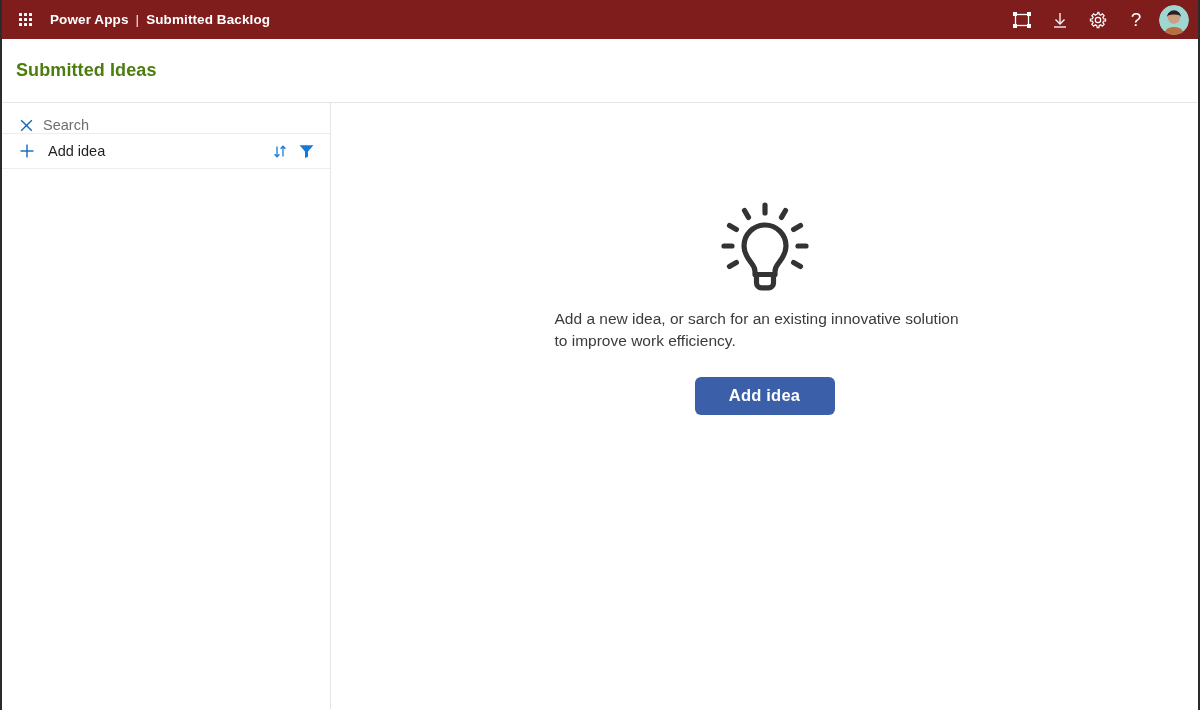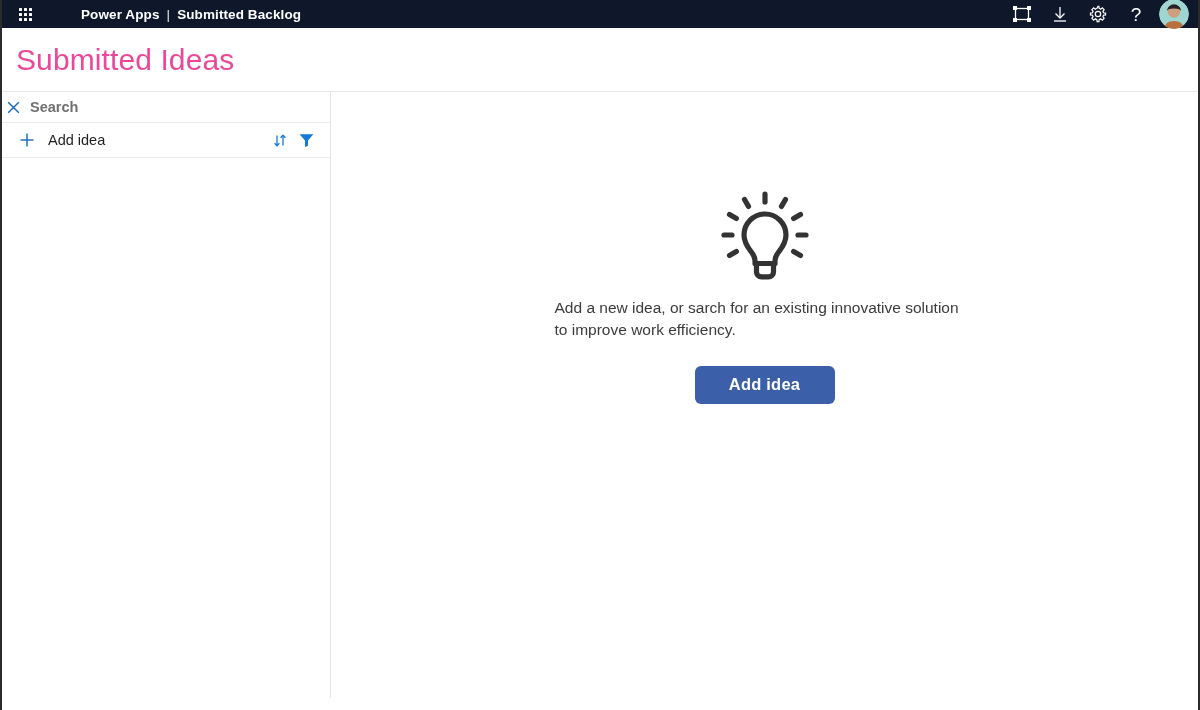--- a/index.html
+++ b/index.html
@@ -19,27 +19,26 @@
     height: 710px;
     box-sizing: border-box;
     border-left: 2px solid #2b2b2b;
     border-right: 2px solid #2b2b2b;
     background: #ffffff;
     overflow: hidden;
   }
 
   
   .topbar {
-    height: 28px;
-    background: #0f172a;
+    height: 39px;
+    background: #7f1d1d;
     display: flex;
     align-items: center;
     padding: 0 6px 0 8px;
     box-sizing: border-box;
-    gap: 31px;
   }
   .waffle {
     width: 30px;
     height: 30px;
     display: flex;
     align-items: center;
     justify-content: center;
     cursor: pointer;
   }
   .waffle-grid {
@@ -107,23 +106,23 @@
   .page-title-bar {
     height: 64px;
     display: flex;
     align-items: center;
     padding-left: 14px;
     box-sizing: border-box;
     background: #ffffff;
     border-bottom: 1px solid #e6e6e6;
   }
   .page-title {
-    font-size: 30px;
-    color: #ec4899;
-    font-weight: 400;
+    font-size: 18px;
+    color: #4d7c0f;
+    font-weight: 700;
     letter-spacing: 0.1px;
   }
 
   
   .content {
     display: flex;
     height: calc(710px - 39px - 65px);
     box-sizing: border-box;
   }
   .gallery {
@@ -131,26 +130,25 @@
     flex: 0 0 329px;
     box-sizing: border-box;
     border-right: 1px solid #e4e4e4;
     background: #ffffff;
     display: flex;
     flex-direction: column;
   }
   .search-row {
     height: 31px;
     display: flex;
-    align-items: center;
-    padding-left: 4px;
+    align-items: flex-end;
+    padding-left: 17px;
     box-sizing: border-box;
     border-bottom: 1px solid #ededed;
     cursor: text;
-    font-weight: bold;
   }
   .search-row .clear-icon {
     width: 15px;
     height: 15px;
     margin-right: 9px;
     flex: 0 0 auto;
     color: #1267b8;
     cursor: pointer;
   }
   .search-placeholder {

